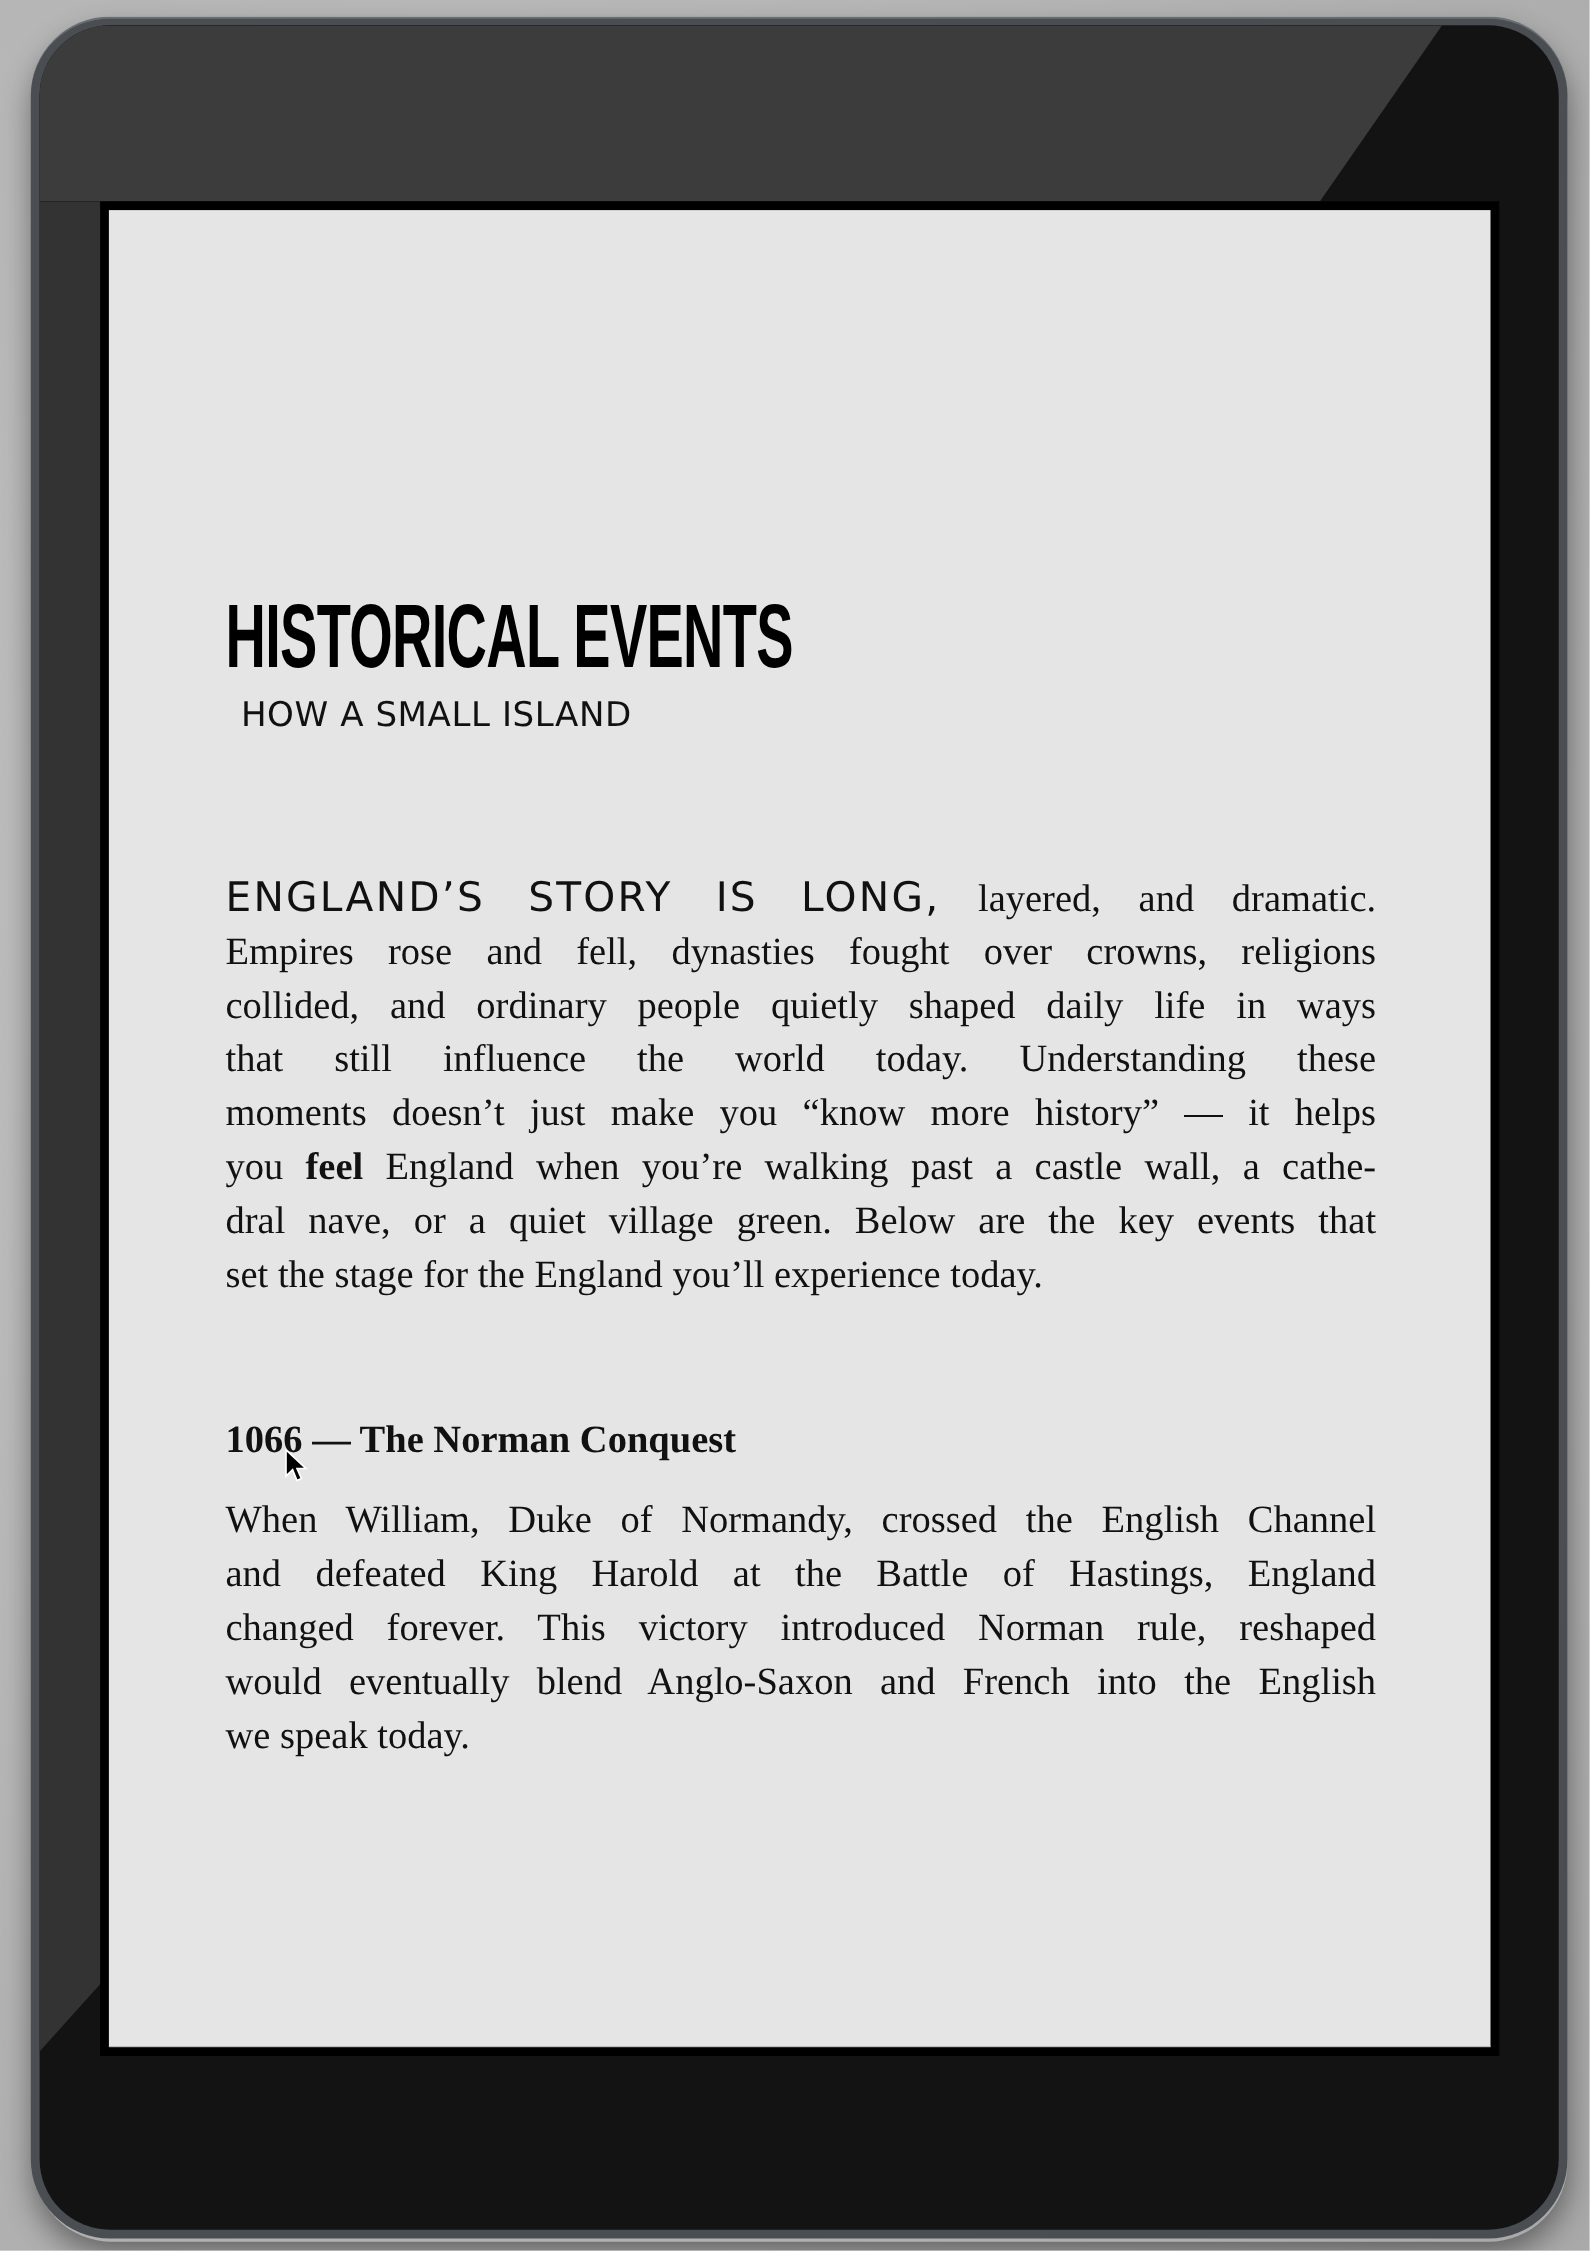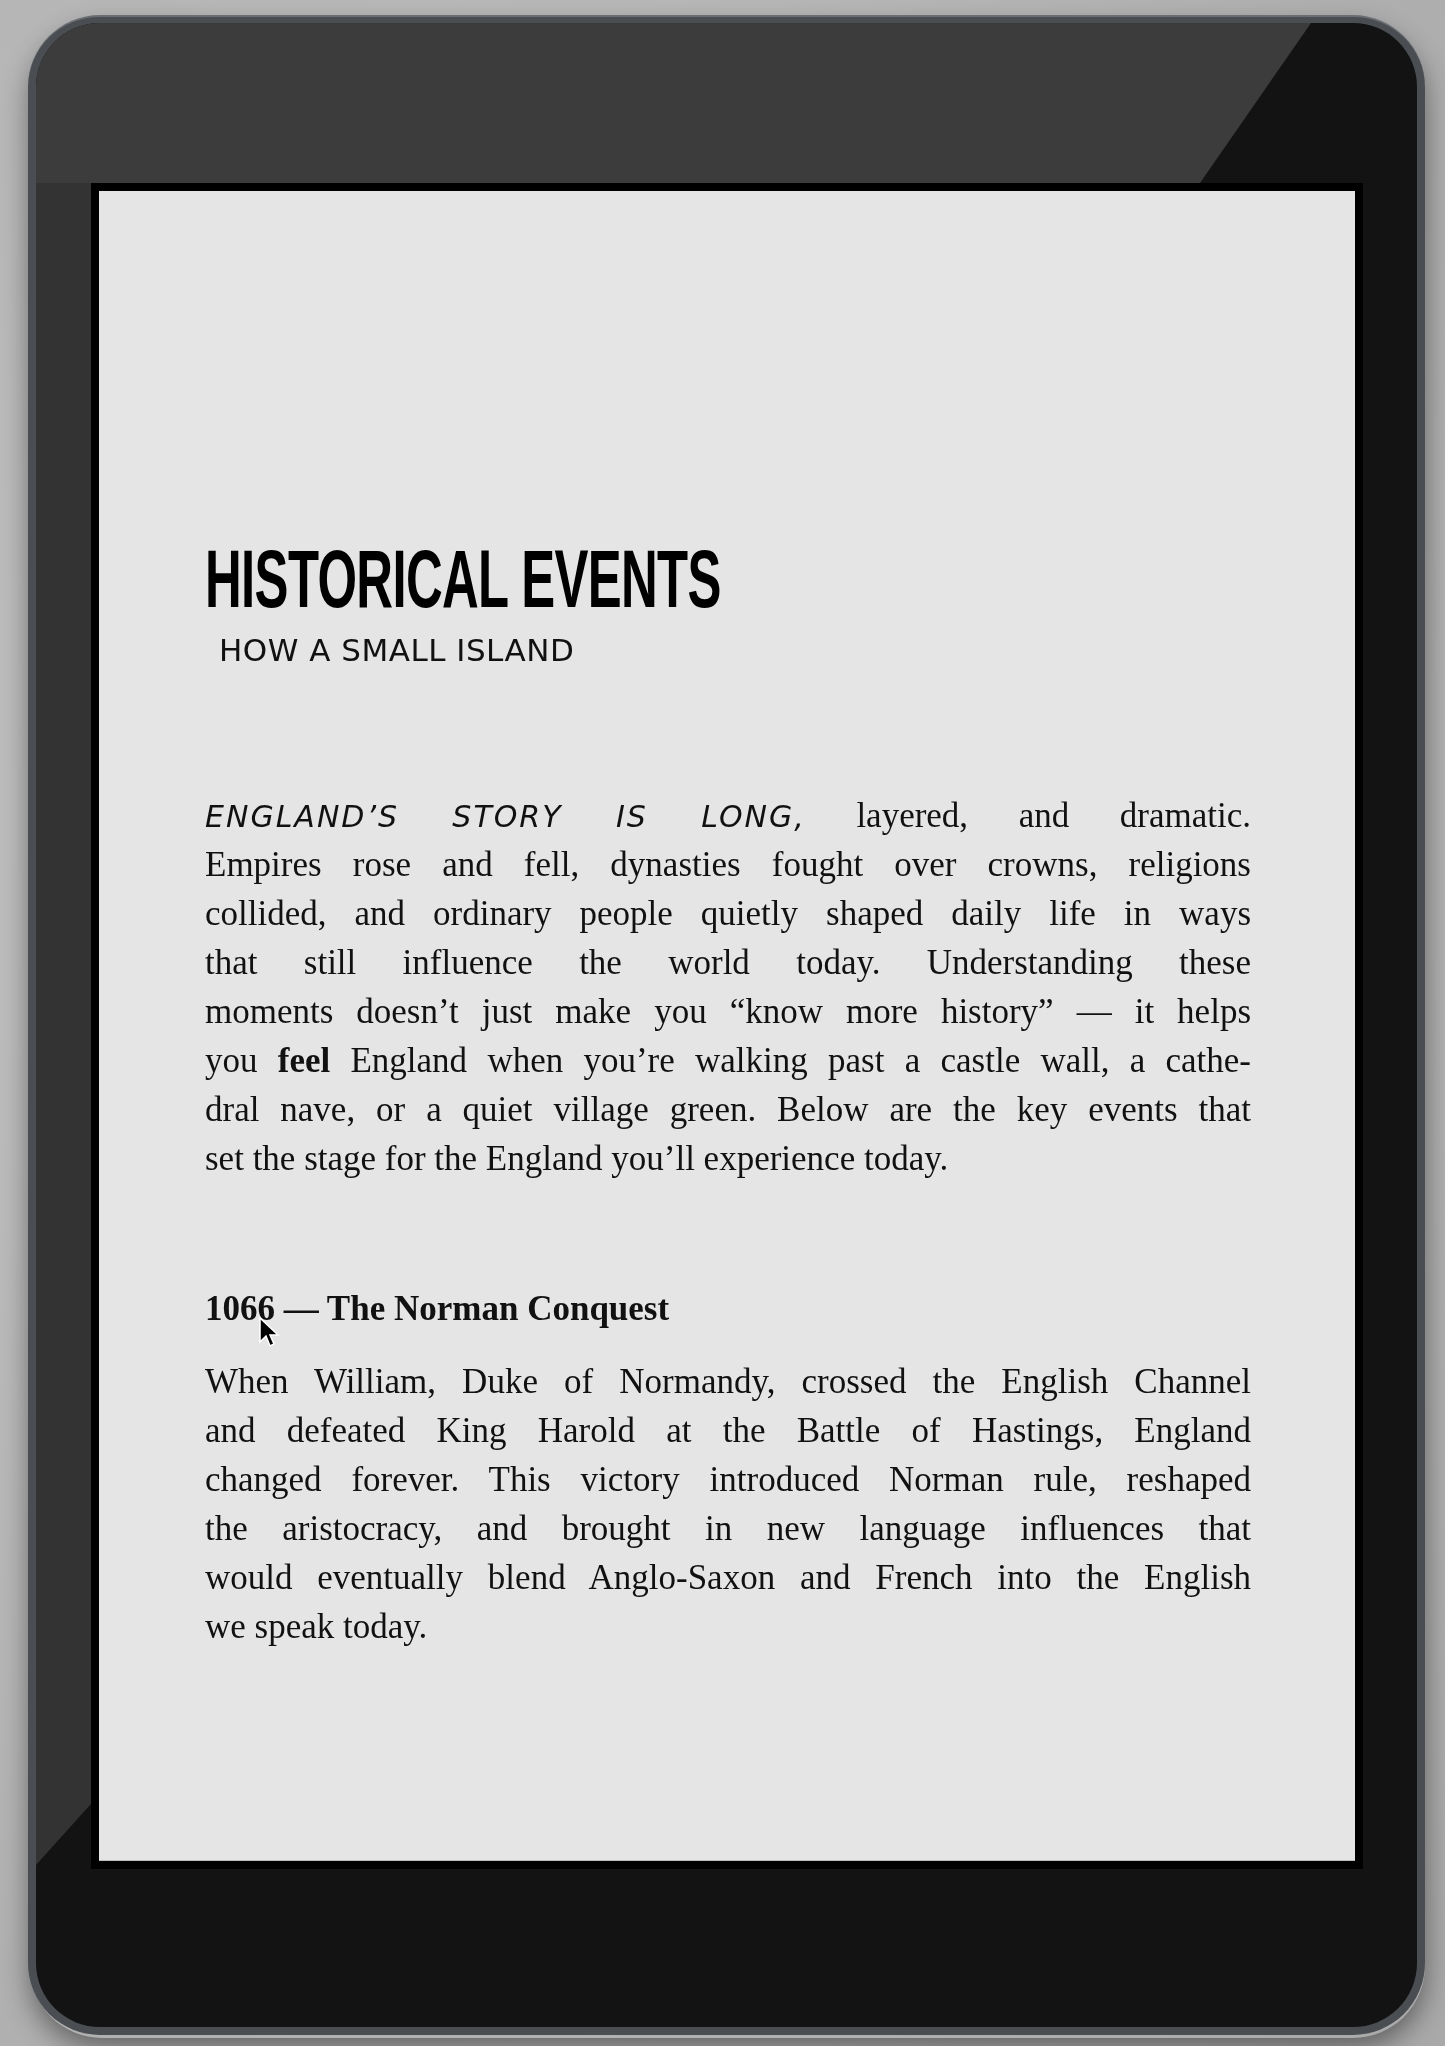--- a/index.html
+++ b/index.html
@@ -54,21 +54,21 @@
     color: #111; letter-spacing: 0.5px; white-space: nowrap;
   }
   .para { position: absolute; left: 0; width: 1046px; }
   .line {
     font-family: "Liberation Serif", serif; font-size: 35px; line-height: 49px;
     height: 49px; color: #111; text-align: justify; text-align-last: justify;
     white-space: nowrap; overflow: visible;
   }
   .line.last { text-align-last: left; }
   .smallcaps {
-    font-family: "DejaVu Sans", sans-serif; font-size: 30px; letter-spacing: 2px; font-weight: normal; font-style: italic;
+    font-family: "DejaVu Sans", sans-serif; font-size: 37px; letter-spacing: 2px; font-weight: normal;
   }
   .section-heading {
     position: absolute; top: 1096px; left: 0;
     font-family: "Liberation Serif", serif; font-weight: bold; font-size: 35px;
     line-height: 44px; color: #111; white-space: nowrap;
   }
   .cursor { position: absolute; left: 258px; top: 1317px; width: 22px; height: 34px; }
 </style>
 </head>
 <body>
@@ -98,21 +98,20 @@
       <div class="line">dral nave, or a quiet village green. Below are the key events that</div>
       <div class="line last">set the stage for the England you’ll experience today.</div>
     </div>
 
     <div class="section-heading">1066 — The Norman Conquest</div>
 
     <div class="para" style="top:1166px">
       <div class="line">When William, Duke of Normandy, crossed the English Channel</div>
       <div class="line">and defeated King Harold at the Battle of Hastings, England</div>
       <div class="line">changed forever. This victory introduced Norman rule, reshaped</div>
-      <div class="line">the aristocracy, and brought in new language influences that</div>
       <div class="line">would eventually blend Anglo-Saxon and French into the English</div>
       <div class="line last">we speak today.</div>
     </div>
   </div>
 </div>
 
 <svg class="cursor" viewBox="0 0 22 34">
   <path d="M2 1 L2 25 L8 19 L12 29 L16 27 L12 18 L20 18 Z" fill="#000" stroke="#fff" stroke-width="1.5"></path>
 </svg>
 

